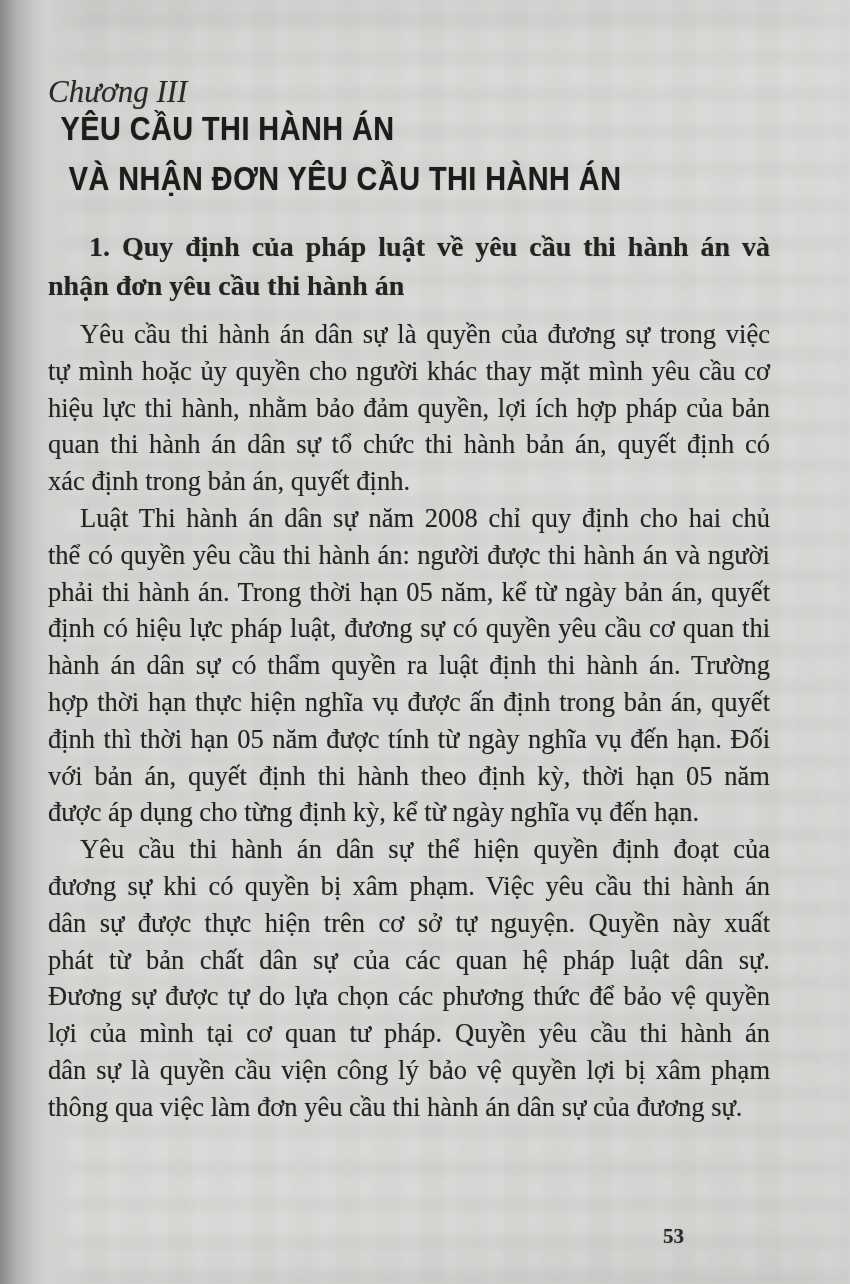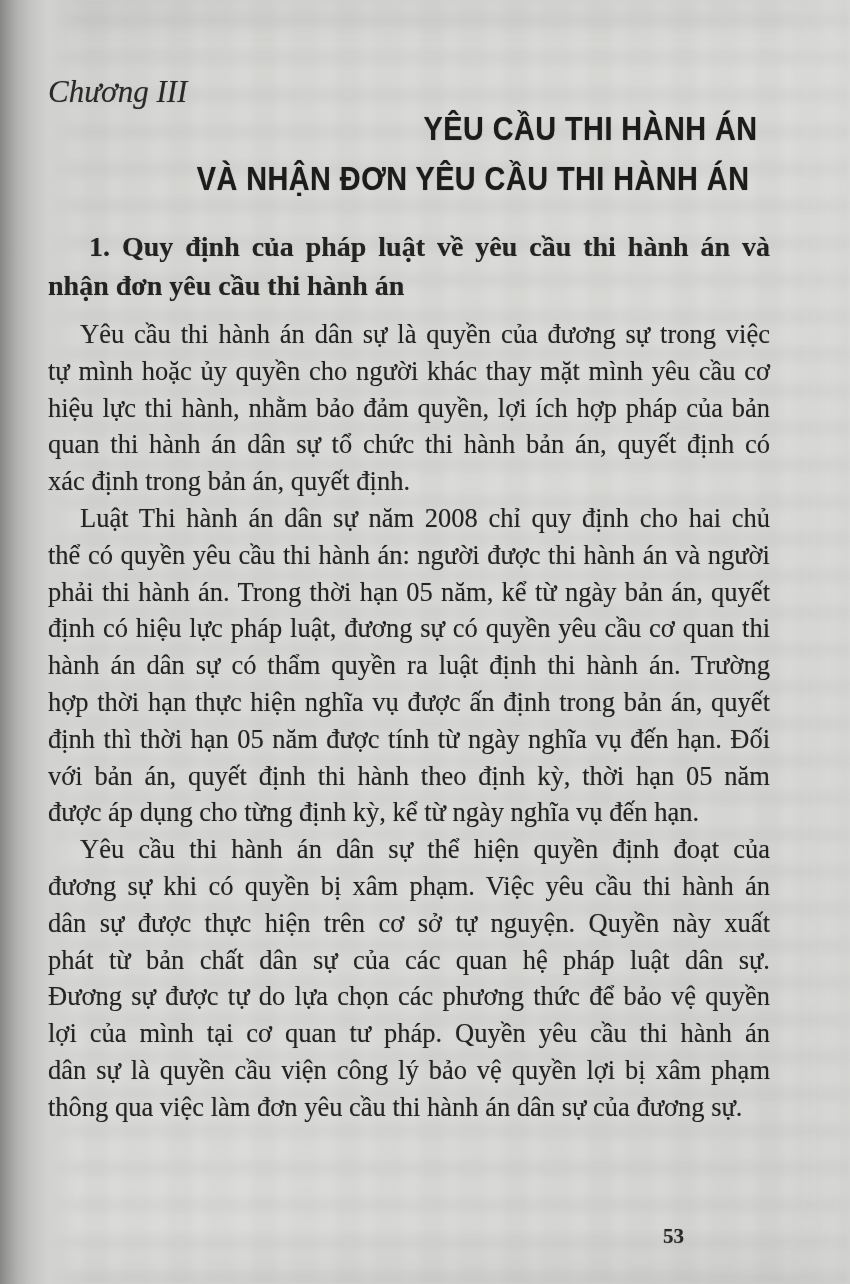--- a/index.html
+++ b/index.html
@@ -54,21 +54,21 @@
     position:absolute;top:58px;left:0;width:100%;
     text-align:left;
     font-style:italic;
     font-size:31px;line-height:42px;
     color:#2a2a28;
     text-shadow:0 0 1px rgba(40,40,40,.4);
     margin-top:13px;
   }
   .title{
     position:absolute;top:104px;left:0;width:100%;
-    text-align:right;
+    text-align:left;
     font-family:"Liberation Sans","DejaVu Sans",sans-serif;
     font-weight:700;
     font-size:31px;line-height:50px;
     color:#1c1c1a;
   }
   .title .tl{
     display:block;
   }
   .title .tl > span{
     display:inline-block;

